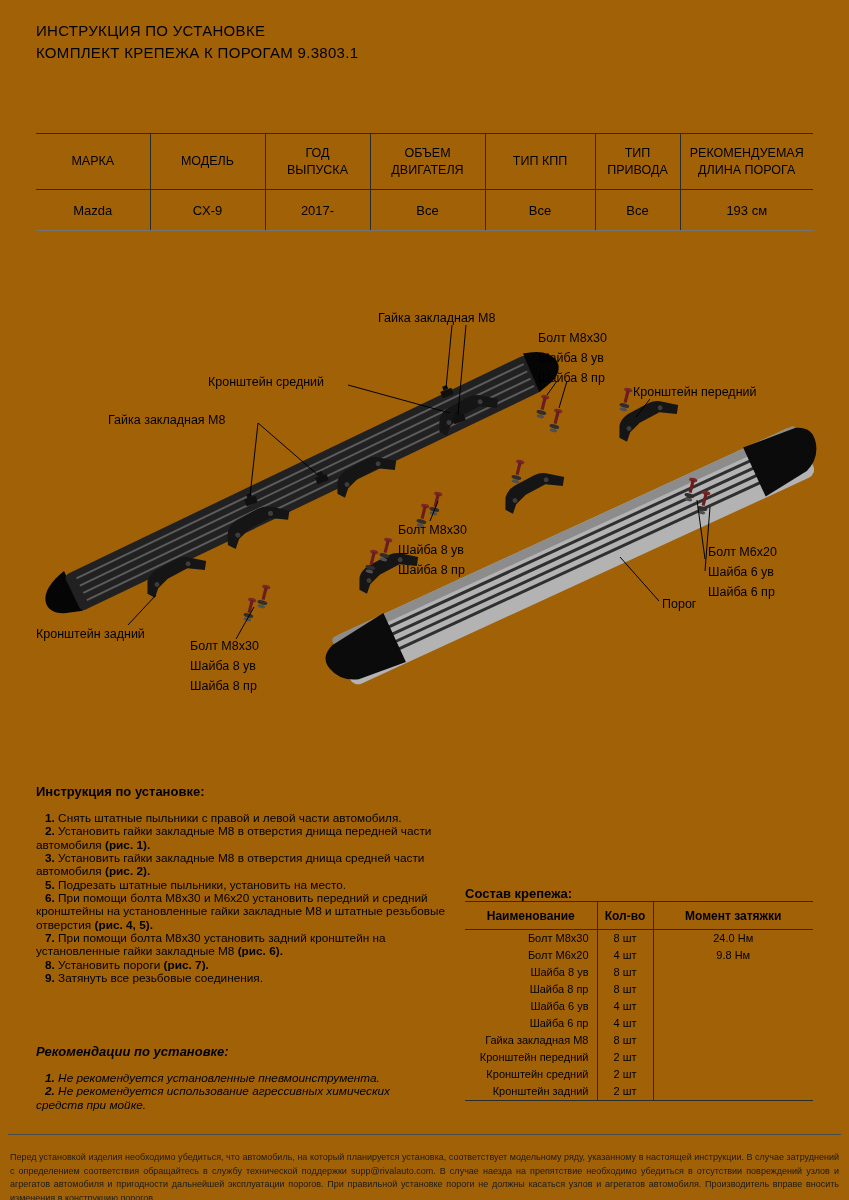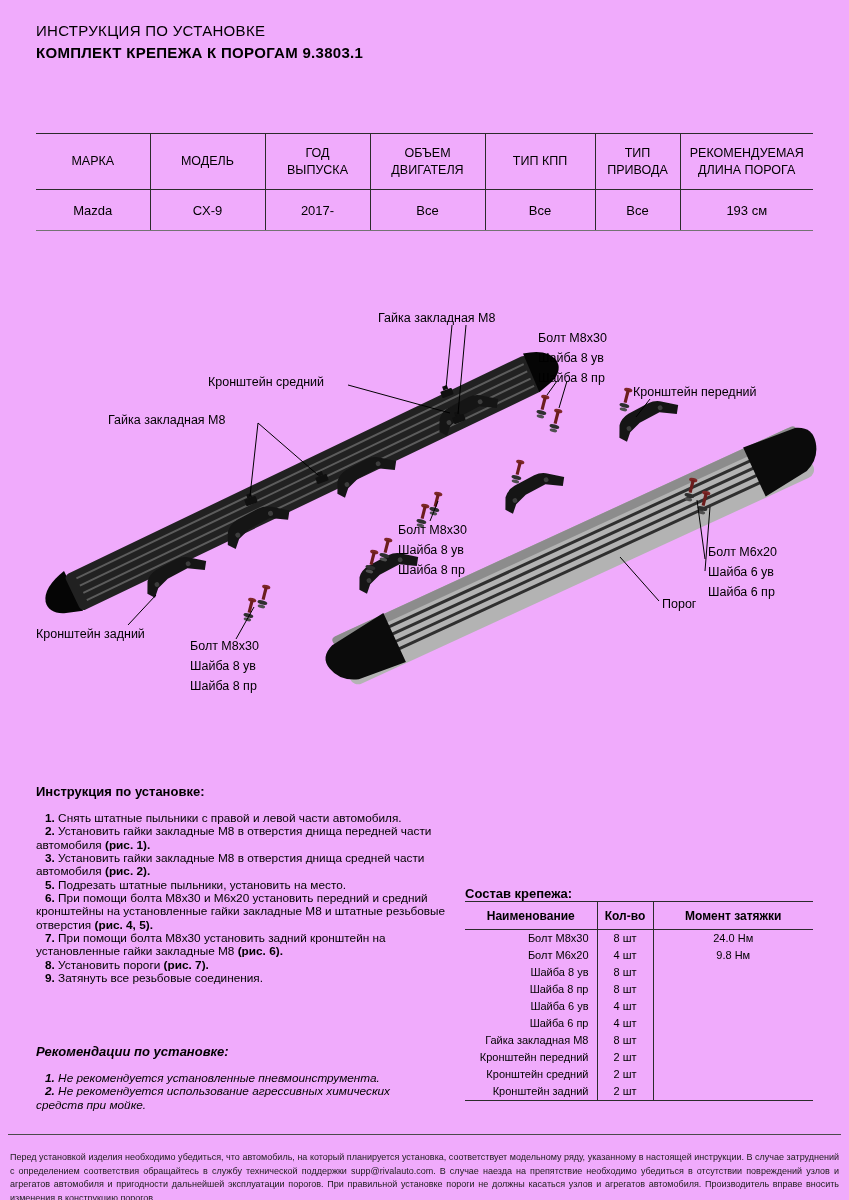--- a/index.html
+++ b/index.html
@@ -1,22 +1,22 @@
 <!DOCTYPE html>
 <html><head>
 <meta charset="utf-8">
 <style>
   * { margin:0; padding:0; box-sizing:border-box; }
   html,body { background:#fff; }
   body { font-family:"Liberation Sans", sans-serif; color:#000; }
-  .page { position:relative; width:849px; height:1200px; background:#f0abfc; overflow:hidden; }
+  .page { position:relative; width:849px; height:1200px; background:#a16207; overflow:hidden; }
 
   .title-block { position:absolute; left:36px; top:22px; }
   .t1 { font-size:15px; letter-spacing:.3px; }
-  .t2 { font-size:15px; font-weight:bold; letter-spacing:.3px; margin-top:5px; }
+  .t2 { font-size:15px; font-weight:normal; letter-spacing:.3px; margin-top:5px; }
 
   table.spec { position:absolute; left:36px; top:133px; width:777px; border-collapse:collapse; font-size:12.5px; text-align:center; table-layout:fixed; }
   table.spec th { font-weight:normal; white-space:pre-line; height:56px; border-top:1px solid #2b2b2b; border-bottom:1px solid #2b2b2b; line-height:1.35; }
   table.spec td { height:41px; border-bottom:1px solid #737373; font-size:13px;text-align:center; }
   table.spec th + th, table.spec td + td { border-left:1px solid #2b2b2b; }
 
   .diagram { position:absolute; left:0; top:295px; width:849px; height:440px; }
   .diagram svg { position:absolute; left:0; top:0; }
   .dlabel { position:absolute; font-size:12.5px; line-height:1.58; white-space:pre-line; color:#000; }
 

